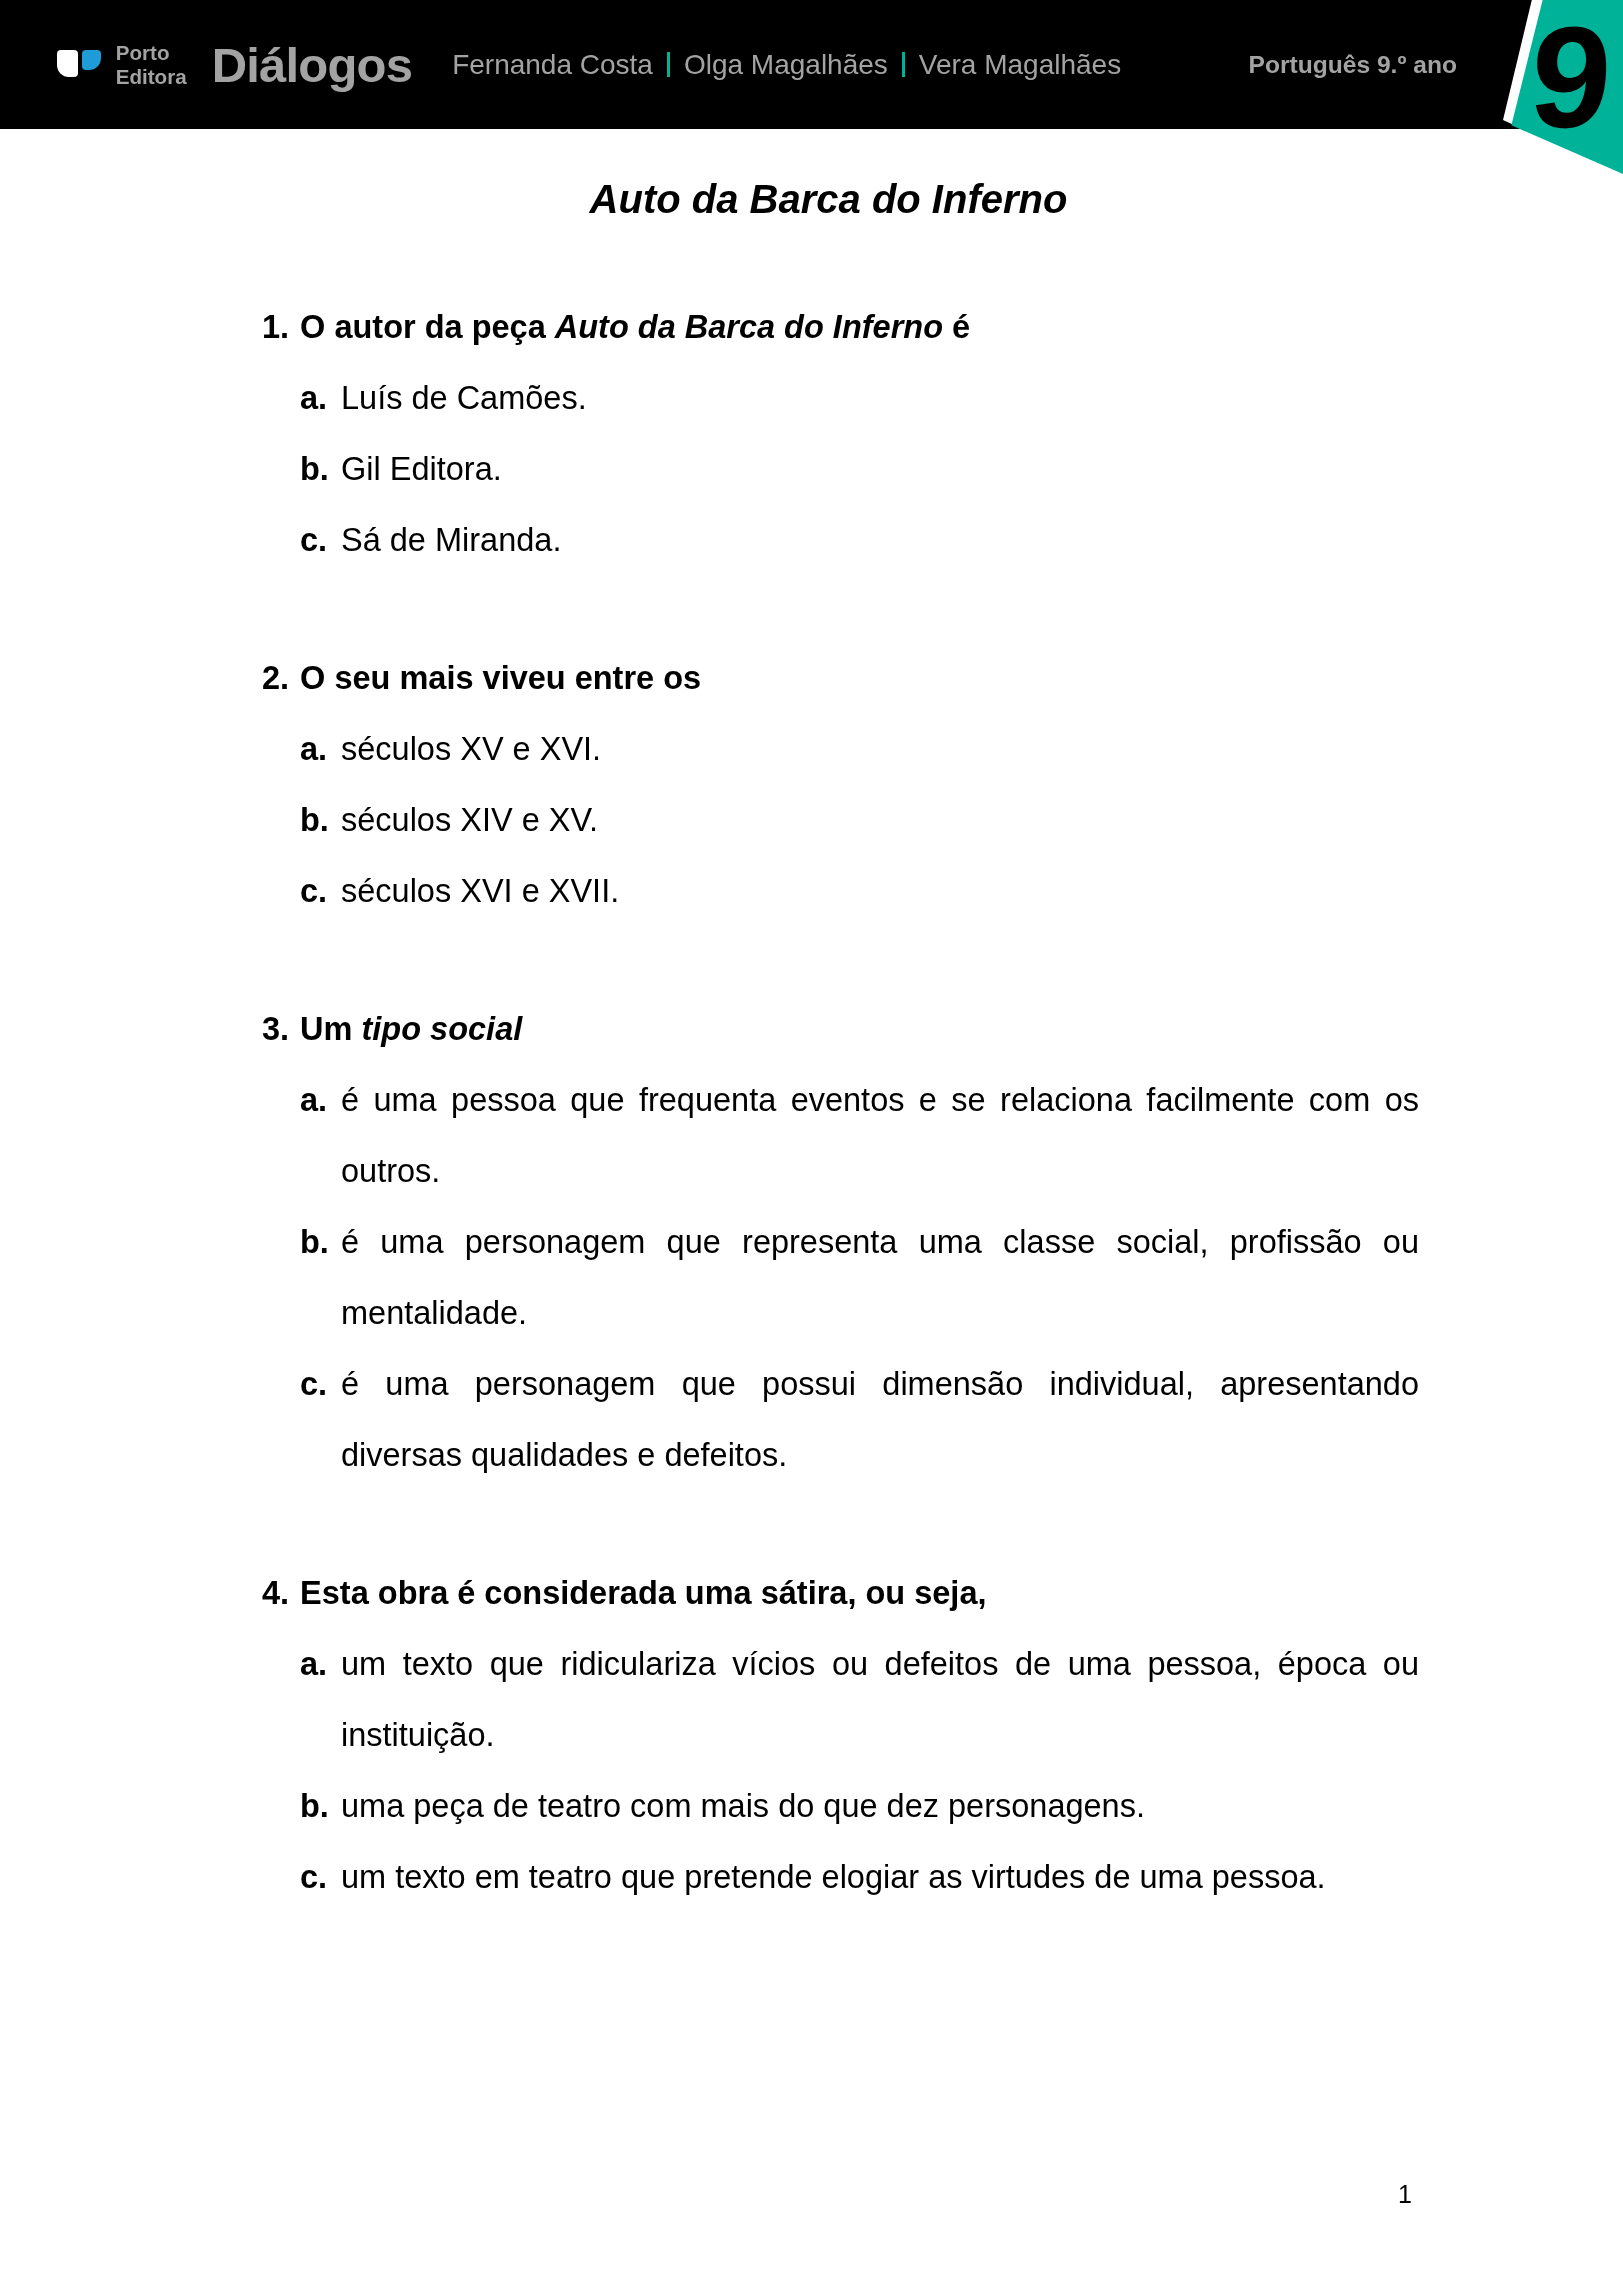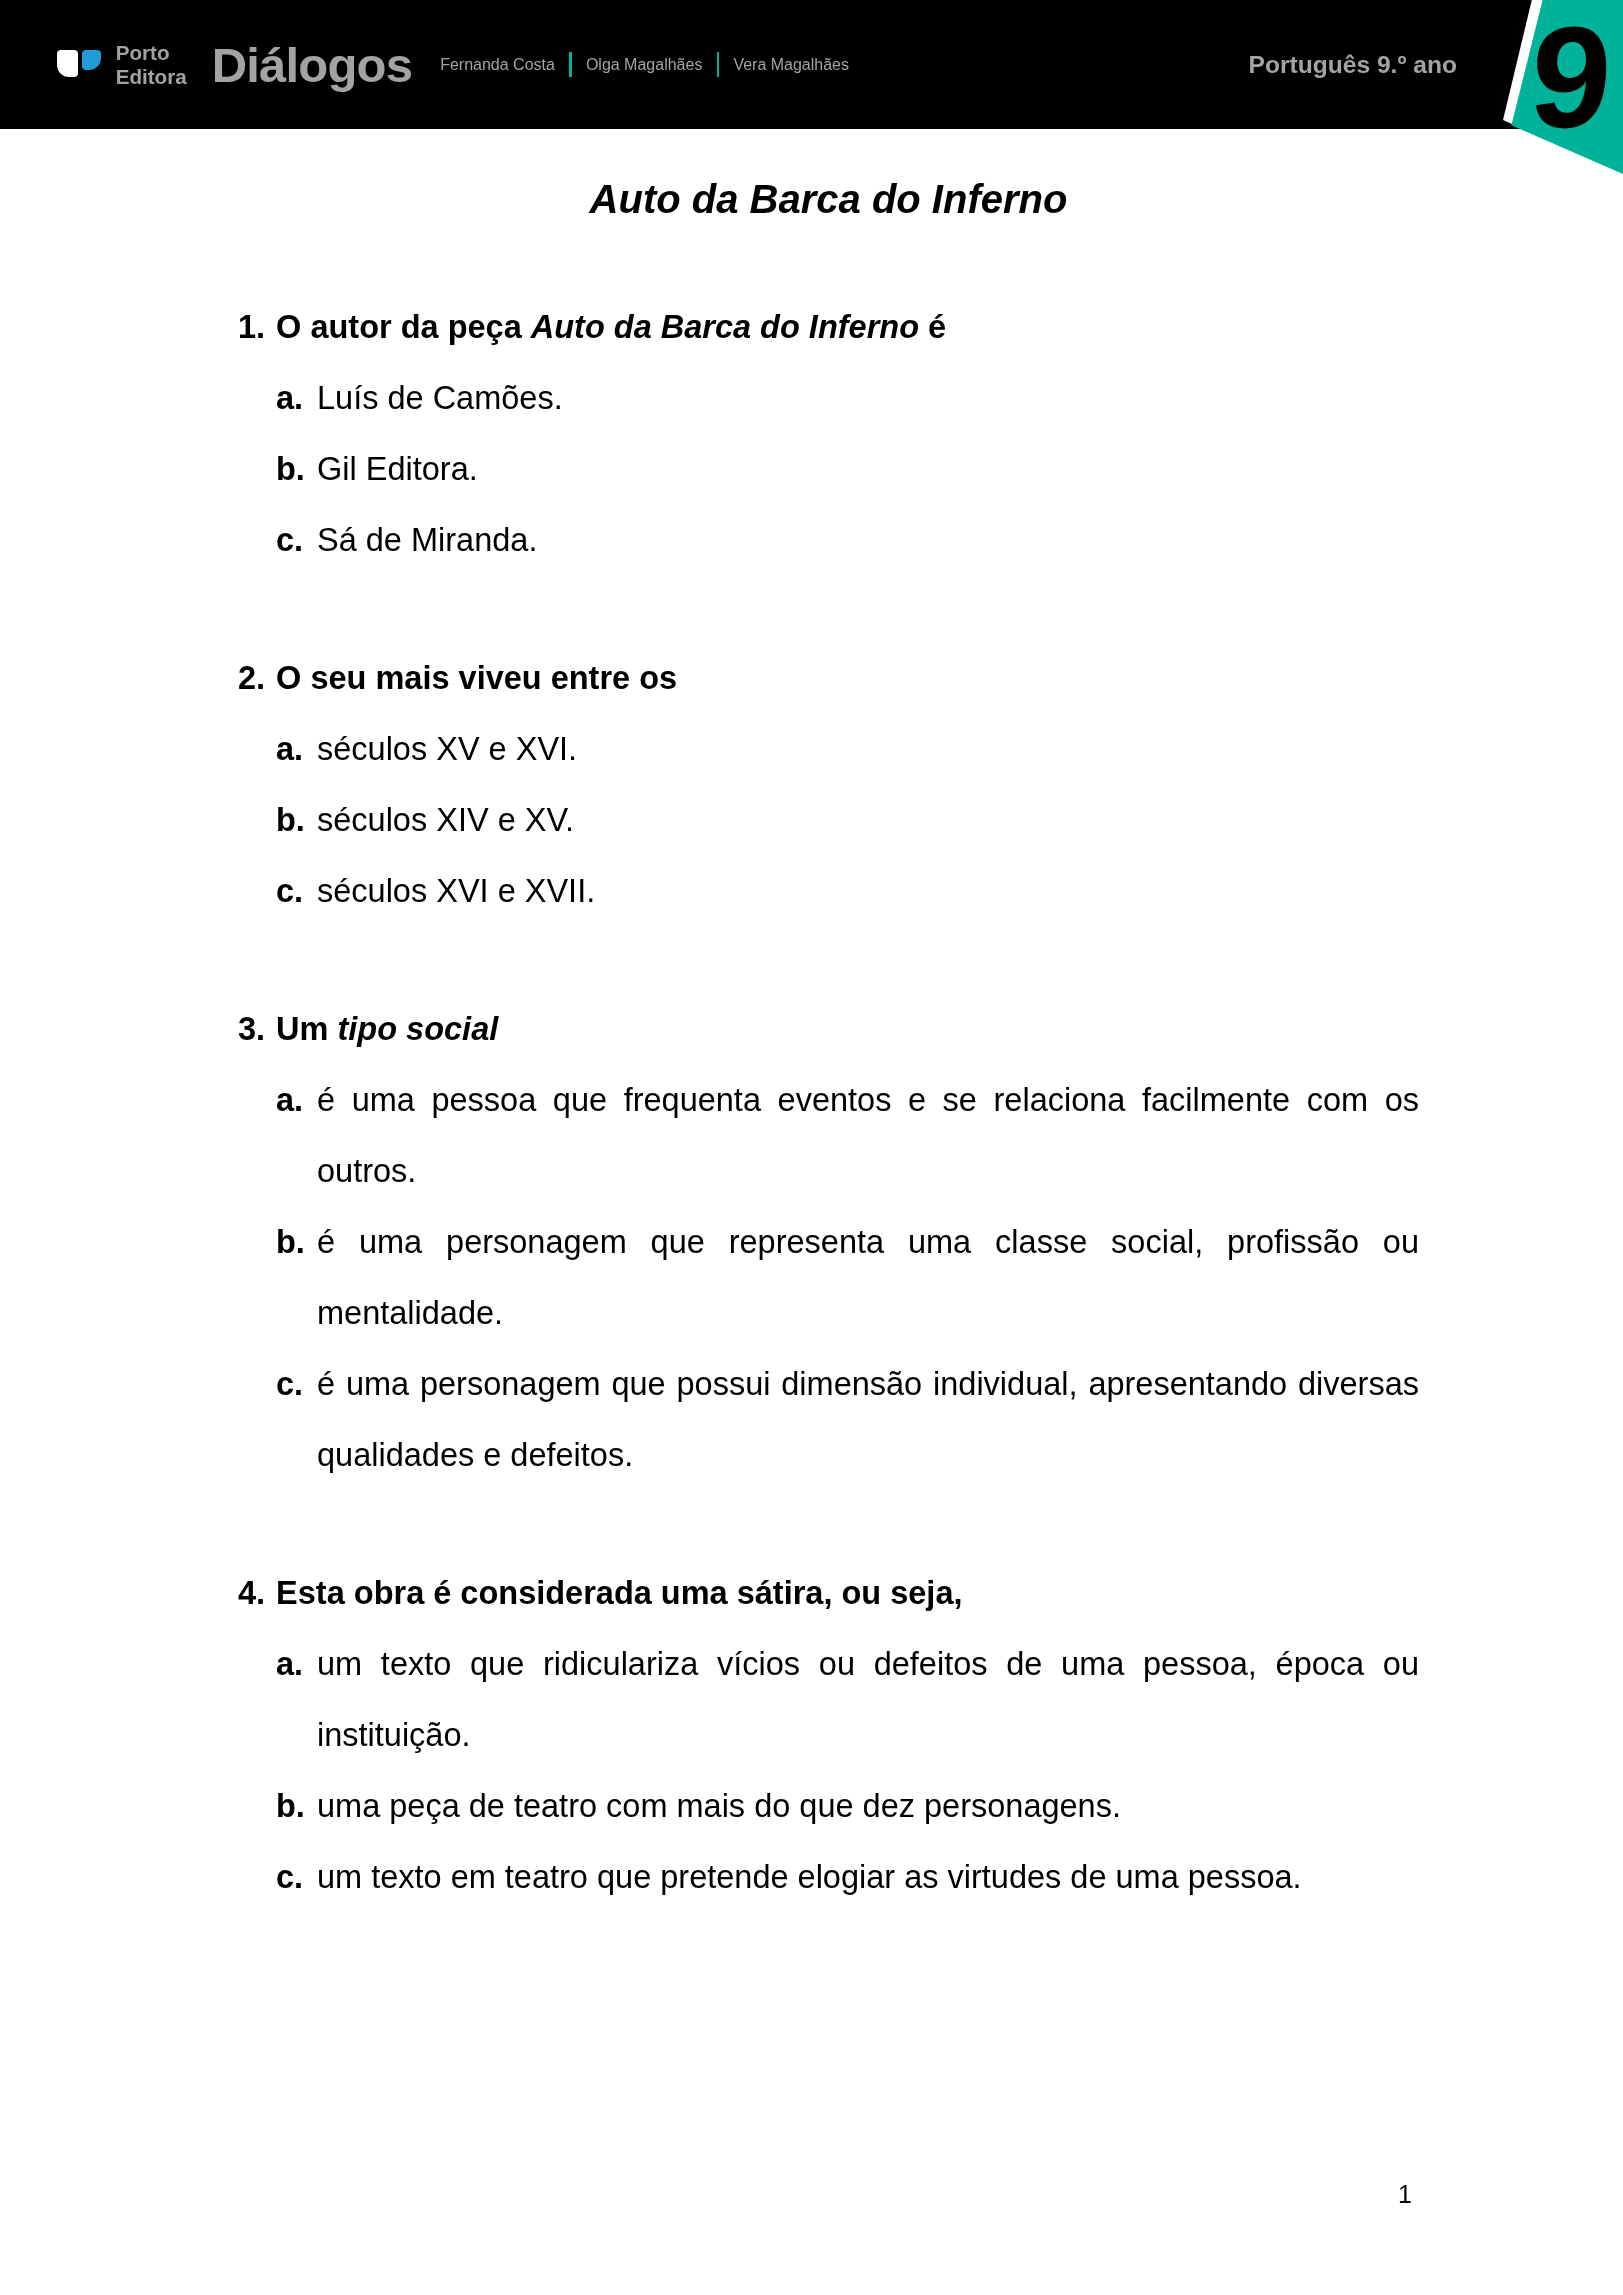--- a/index.html
+++ b/index.html
@@ -43,21 +43,21 @@
   }
   .logo-text { font-size: 20.6px; font-weight: bold; line-height: 1.12; }
   .logo-text span { display: block; }
   .brand {
     margin-left: 25px;
     font-size: 49px;
     font-weight: bold;
     letter-spacing: -0.8px;
     flex: 0 0 auto;
   }
-  .authors { margin-left: 28px; display: flex; align-items: center; font-size: 16px; white-space: nowrap; }
+  .authors { margin-left: 40px; display: flex; align-items: center; font-size: 28px; white-space: nowrap; }
   .divider { width: 2.4px; height: 25px; background: var(--accent, #00b398); margin: 0 14.3px; }
   .course { margin-left: auto; font-size: 24.6px; font-weight: bold; white-space: nowrap; }
 
   
   .badge-wrap { position: absolute; top: 0; right: 0; width: 120px; height: 174px; }
   .badge-white { position: absolute; inset: 0; background: #fff; clip-path: polygon(24% 0, 100% 0, 100% 100%, 0 69%); }
   .badge-teal {
     position: absolute; inset: 0;
     background: var(--accent, #00b398);
     clip-path: polygon(33% 0, 100% 0, 100% 100%, 7% 72%);
@@ -70,21 +70,21 @@
     color: #000;
     margin-left: 16px;
     transform: skewX(-4deg);
   }
 
   
   .content { position: absolute; left: 238px; top: 129px; width: 1181px; }
   .title  { margin: 75px 0 0; text-align: center; font-size: 37px; font-weight: bold; }
   .subtitle { margin: 48px 0 0; text-align: center; font-size: 40px; font-weight: bold; font-style: italic; }
   .questions { margin-top: 70px; font-size: 32.5px; }
-  .question { margin-bottom: 67px; }
+  .question { margin-bottom: 67px; margin-left: 24px; }
   .q-prompt { margin: 0; line-height: 71px; font-weight: bold; }
   .q-num { margin-right: 11px; }
   .q-it { font-style: italic; }
   .option { position: relative; padding-left: 79px; line-height: 71px; text-align: justify; }
   .opt-label { position: absolute; left: 38px; top: 0; font-weight: bold; }
   .page-num { position: absolute; top: 2180px; right: 211px; font-size: 25px; }
 </style>
 </head>
 <body>
 

